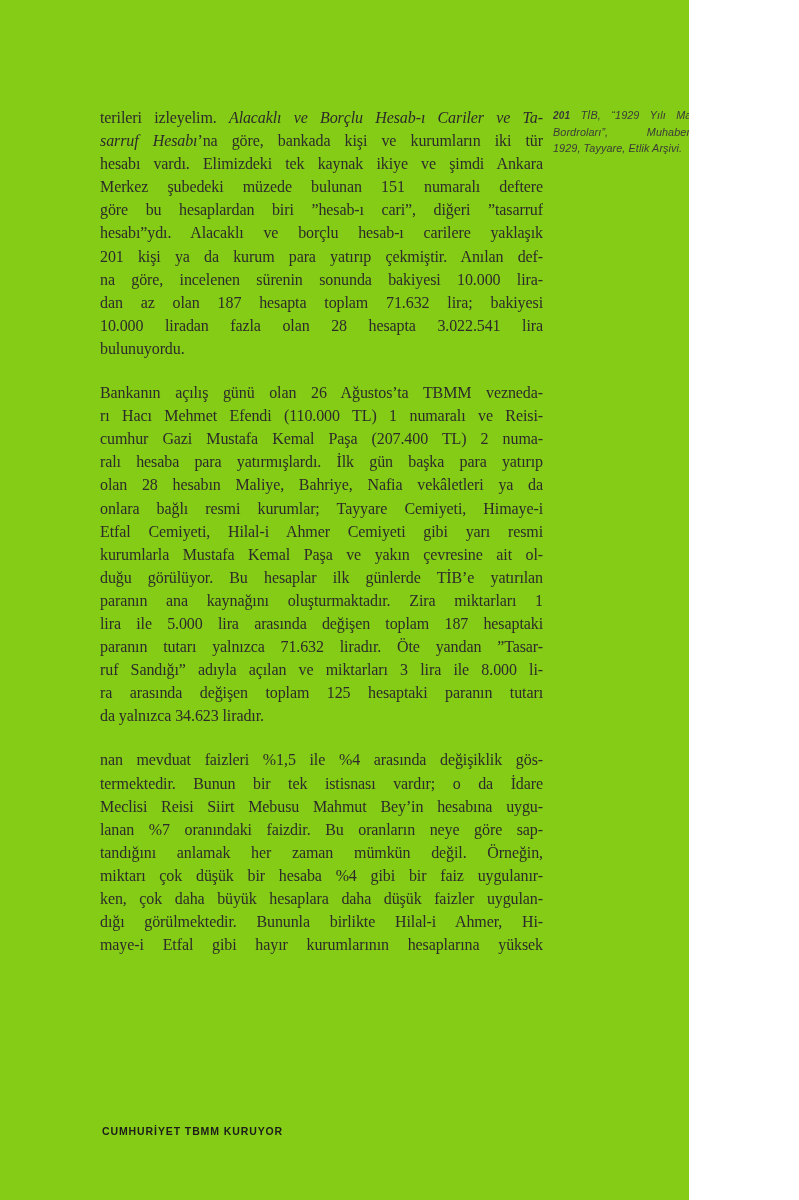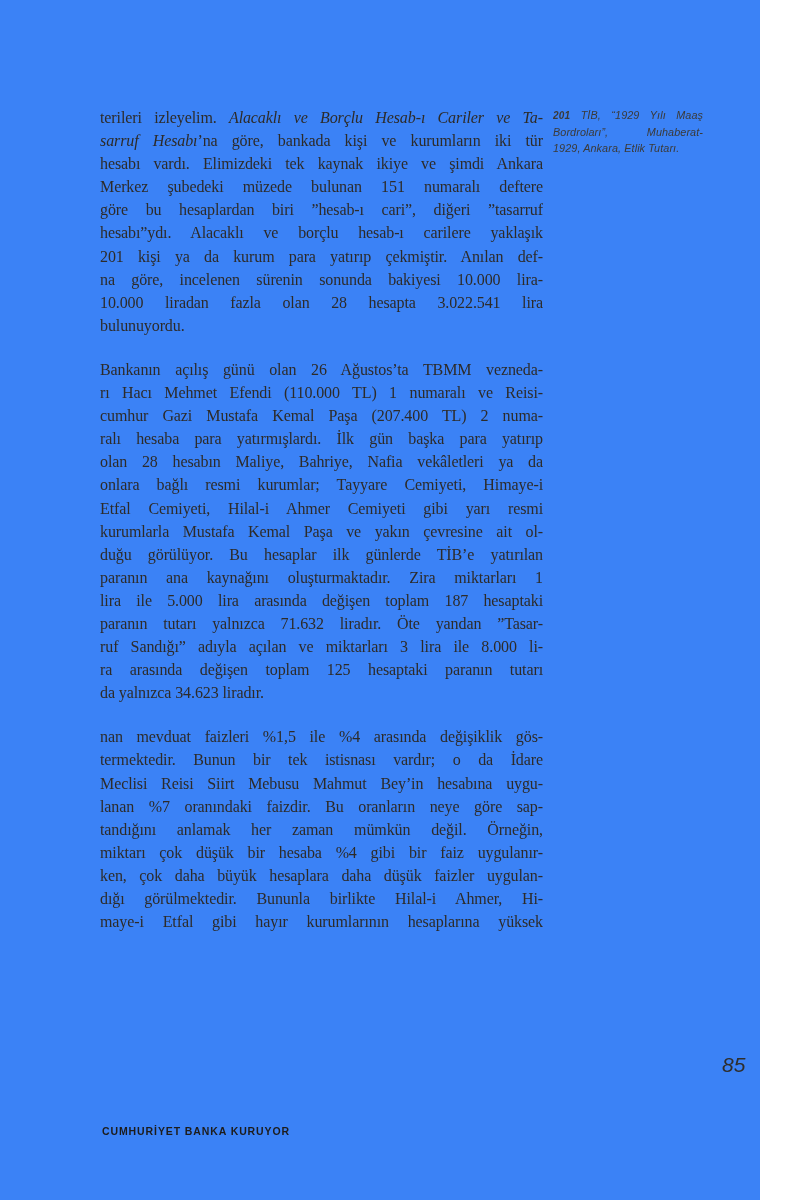--- a/index.html
+++ b/index.html
@@ -1,20 +1,20 @@
 <!DOCTYPE html>
 <html lang="tr"><head>
 <meta charset="utf-8">
 <style>
   html, body { margin: 0; padding: 0; background: #ffffff; }
   .page {
     position: relative;
-    width: 760px;
+    width: 689px;
     height: 1200px;
-    background: #3b82f6;
+    background: #84cc16;
     overflow: hidden;
     font-family: "Liberation Serif", serif;
   }
   
   .body-col {
     position: absolute;
     left: 100px;
     top: 106px;
     width: 443px;
     color: #2d2b29;
@@ -92,20 +92,21 @@
   <main class="body-col">
       <div class="para">
         <div class="line"><span>terileri izleyelim. </span><span class="it">Alacaklı ve Borçlu Hesab-ı Cariler ve Ta-</span></div>
         <div class="line"><span class="it">sarruf Hesabı</span><span>’na göre, bankada kişi ve kurumların iki tür</span></div>
         <div class="line"><span>hesabı vardı. Elimizdeki tek kaynak ikiye ve şimdi Ankara</span></div>
         <div class="line"><span>Merkez şubedeki müzede bulunan 151 numaralı deftere</span></div>
         <div class="line"><span>göre bu hesaplardan biri ”hesab-ı cari”, diğeri ”tasarruf</span></div>
         <div class="line"><span>hesabı”ydı. Alacaklı ve borçlu hesab-ı carilere yaklaşık</span></div>
         <div class="line"><span>201 kişi ya da kurum para yatırıp çekmiştir. Anılan def-</span></div>
         <div class="line"><span>na göre, incelenen sürenin sonunda bakiyesi 10.000 lira-</span></div>
+        <div class="line"><span>dan az olan 187 hesapta toplam 71.632 lira; bakiyesi</span></div>
         <div class="line"><span>10.000 liradan fazla olan 28 hesapta 3.022.541 lira</span></div>
         <div class="line last"><span>bulunuyordu.</span></div>
       </div>
       <div class="para">
         <div class="line"><span>Bankanın açılış günü olan 26 Ağustos’ta TBMM vezneda-</span></div>
         <div class="line"><span>rı Hacı Mehmet Efendi (110.000 TL) 1 numaralı ve Reisi-</span></div>
         <div class="line"><span>cumhur Gazi Mustafa Kemal Paşa (207.400 TL) 2 numa-</span></div>
         <div class="line"><span>ralı hesaba para yatırmışlardı. İlk gün başka para yatırıp</span></div>
         <div class="line"><span>olan 28 hesabın Maliye, Bahriye, Nafia vekâletleri ya da</span></div>
         <div class="line"><span>onlara bağlı resmi kurumlar; Tayyare Cemiyeti, Himaye-i</span></div>
@@ -128,21 +129,21 @@
         <div class="line"><span>miktarı çok düşük bir hesaba %4 gibi bir faiz uygulanır-</span></div>
         <div class="line"><span>ken, çok daha büyük hesaplara daha düşük faizler uygulan-</span></div>
         <div class="line"><span>dığı görülmektedir. Bununla birlikte Hilal-i Ahmer, Hi-</span></div>
         <div class="line"><span>maye-i Etfal gibi hayır kurumlarının hesaplarına yüksek</span></div>
       </div>
     </main>
 
   <aside class="margin-note">
       <div class="line"><span class="bd">201 </span><span>TİB, “1929 Yılı Maaş</span></div>
       <div class="line"><span>Bordroları”, Muhaberat-</span></div>
-      <div class="line last"><span>1929, Ankara, Etlik Tutarı.</span></div>
+      <div class="line last"><span>1929, Tayyare, Etlik Arşivi.</span></div>
     </aside>
 
   <footer>
-    <div class="running-title">CUMHURİYET BANKA KURUYOR</div>
+    <div class="running-title">CUMHURİYET TBMM KURUYOR</div>
     <div class="page-number">85</div>
   </footer>
 
 </div>
 
 </body></html>

